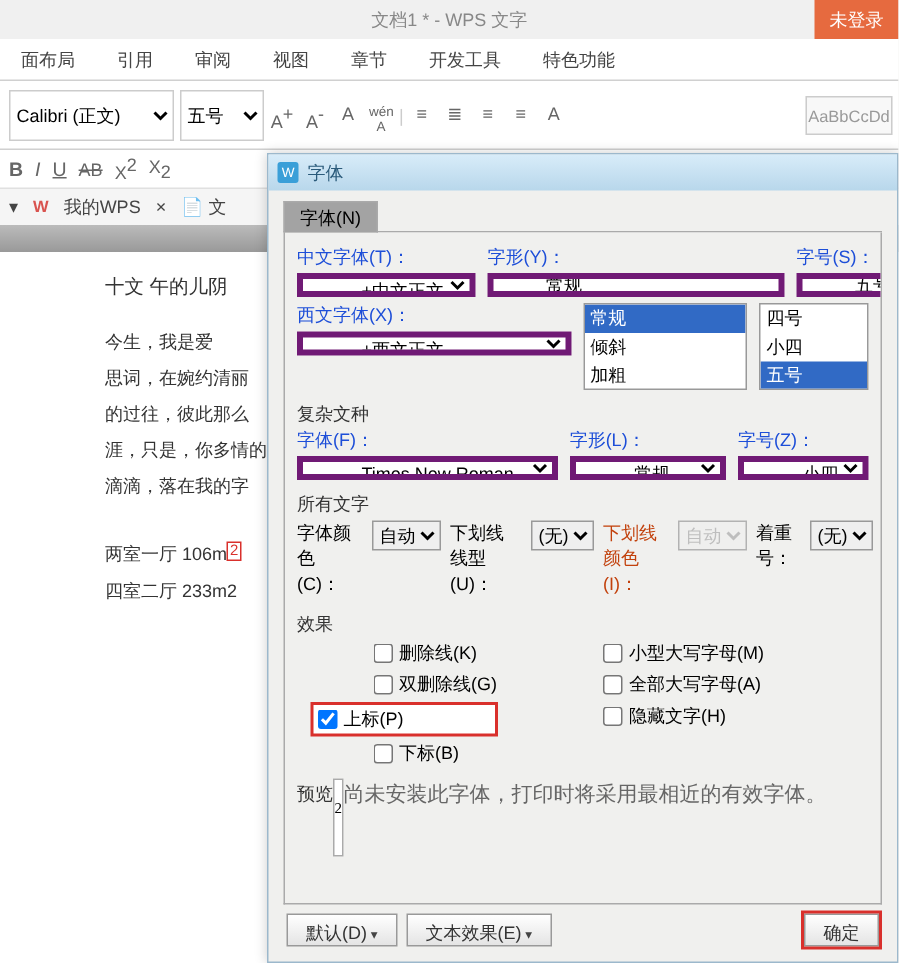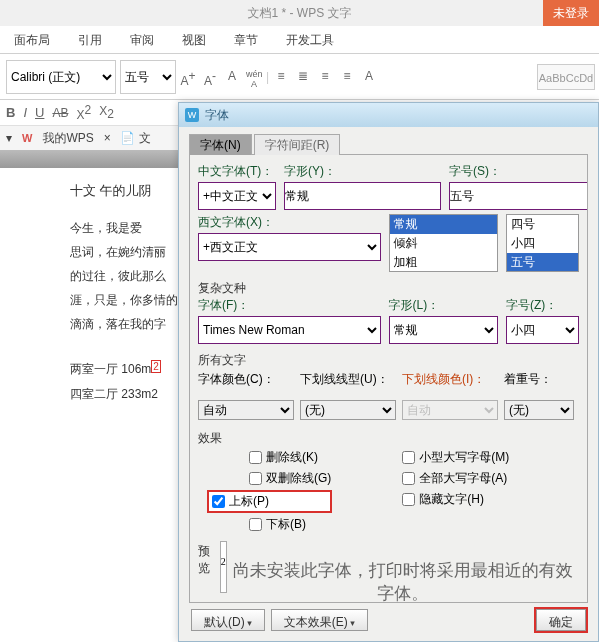--- a/index.html
+++ b/index.html
@@ -27,41 +27,41 @@
 .dialog { position: absolute; left: 178px; top: 102px; width: 421px; height: 540px; background: #f0f0ee; border: 1px solid #9cb8cc; box-shadow: 0 0 8px rgba(0,0,0,0.2); display: flex; flex-direction: column; }
 .dlg-title { height: 24px; background: linear-gradient(#d8ecf9, #b8d7eb); display: flex; align-items: center; padding: 0 6px; gap: 6px; color: #2a5a7a; }
 .dlg-title .sq { width: 14px; height: 14px; background: #3a9fd8; border-radius: 2px; display: inline-flex; align-items: center; justify-content: center; color: #fff; font-size: 9px; }
 .dlg-body { flex: 1; padding: 6px 10px 4px 10px; display: flex; flex-direction: column; overflow: hidden; }
 .dlg-tabs { display: flex; height: 22px; border-bottom: 1px solid #aaa; }
 .dlg-tabs .tabbtn { border: 1px solid #aaa; border-bottom: none; background: #a3a3a3; padding: 2px 10px; margin-right: 2px; position: relative; top: 1px; }
 .dlg-tabs .tabbtn.inactive { background: #eaeaea; color: #666; }
 .dlg-content { border: 1px solid #aaa; border-top: none; background: #f0f0ee; padding: 8px; flex: 1; overflow: hidden; display: flex; flex-direction: column; }
 .font-row { display: flex; gap: 8px; margin-bottom: 4px; }
 .font-row .col { flex: 1; display: flex; flex-direction: column; gap: 2px; }
-.font-row .col label { color: #14532d; }
-.font-row select, .font-row input { height: 28px; border: 1px solid #701a75; background: #fff; }
+.font-row .col label { color: #1d4ed8; }
+.font-row select, .font-row input { height: 16px; border: 4px solid #701a75; background: #fff; padding-left: 35px; }
 .listbox { border: 1px solid #999; background: #fff; height: 58px; overflow: hidden; font-size: 11px; }
 .listbox .opt { padding: 1px 4px; }
 .listbox .opt.sel { background: #316ac5; color: #fff; }
 .group-label { color: #333; margin-top: 4px; font-size: 12px; }
 .all-text-row { display: flex; gap: 6px; margin-top: 2px; }
-.all-text-row .cell { display: flex; flex-direction: column; gap: 12px; }
+.all-text-row .cell { display: flex; flex-direction: row; gap: 12px; }
 .all-text-row select { height: 20px; border: 1px solid #999; }
 .effects { margin-top: 6px; }
 .effects-grid { display: flex; gap: 20px; margin-top: 2px; }
 .eff-col { display: flex; flex-direction: column; gap: 4px; padding-left: 10px; }
 .chk { display: flex; align-items: center; gap: 4px; padding-left: 41px; }
 .chk input { width: 13px; height: 13px; }
 .red-outline { outline: 2px solid #d9302c; outline-offset: -1px; padding: 2px 60px 2px 4px; background: #fff; }
 .preview-box { margin-top: 6px; flex: 1; display: flex; flex-direction: row; }
 .preview-inner { border: 1px solid #aaa; height: 52px; background: #fff; margin-top: 2px; display: flex; align-items: center; justify-content: center; position: relative; }
 .preview-inner::before, .preview-inner::after { content: ""; position: absolute; height: 1px; background: #aaa; left: 10px; right: 10px; }
 .preview-inner::before { top: 8px; }
 .preview-inner::after { bottom: 8px; }
-.preview-note { text-align: center; color: #666; margin-top: 20px; font-size: 17px; }
+.preview-note { text-align: center; color: #666; margin-top: 4px; font-size: 14px; }
 .dlg-buttons { display: flex; align-items: center; gap: 6px; padding: 6px 2px; }
 .dlg-buttons .spacer { flex: 1; }
 button.dlg-btn { height: 22px; padding: 4px 12px; border: 1px solid #999; background: linear-gradient(#fff,#e4e4e4); color: #333; }
 button.dlg-btn.dropdown::after { content: " ▾"; color: #444; font-size: 9px; }
 button.ok { outline: 2px solid #d9302c; }
 .sup-highlight { color:#d9302c; border:1px solid #d9302c; padding:0 1px; font-size:10px; position:relative; top:-3px; }
 </style>
 </head>
 <body>
 
@@ -70,20 +70,21 @@
   <div class="not-logged">未登录</div>
 </div>
 
 <div class="menu-bar">
   <div class="tab">面布局</div>
   <div class="tab">引用</div>
   <div class="tab">审阅</div>
   <div class="tab">视图</div>
   <div class="tab">章节</div>
   <div class="tab">开发工具</div>
+  <div class="tab">特色功能</div>
 </div>
 
 <div class="ribbon">
   <select class="ribbon-sel" style="width:110px"><option>Calibri (正文)</option></select>
   <select class="ribbon-sel" style="width:56px"><option>五号</option></select>
   <div class="ribbon-icons">
     <span>A<sup>+</sup></span>
     <span>A<sup>-</sup></span>
     <span>A</span>
     <span style="font-size:9px">wén<br>A</span>
@@ -132,21 +133,20 @@
 </div>
 
 <div class="dialog">
   <div class="dlg-title">
     <span class="sq">W</span>
     <span>字体</span>
   </div>
   <div class="dlg-body">
     <div class="dlg-tabs">
       <div class="tabbtn">字体(N)</div>
-      <div class="tabbtn inactive">字符间距(R)</div>
     </div>
     <div class="dlg-content">
       <div class="font-row">
         <div class="col" style="flex:2">
           <label>中文字体(T)：</label>
           <select><option>+中文正文</option></select>
         </div>
         <div class="col" style="flex:1.2">
           <label>字形(Y)：</label>
           <input value="常规" style="">

